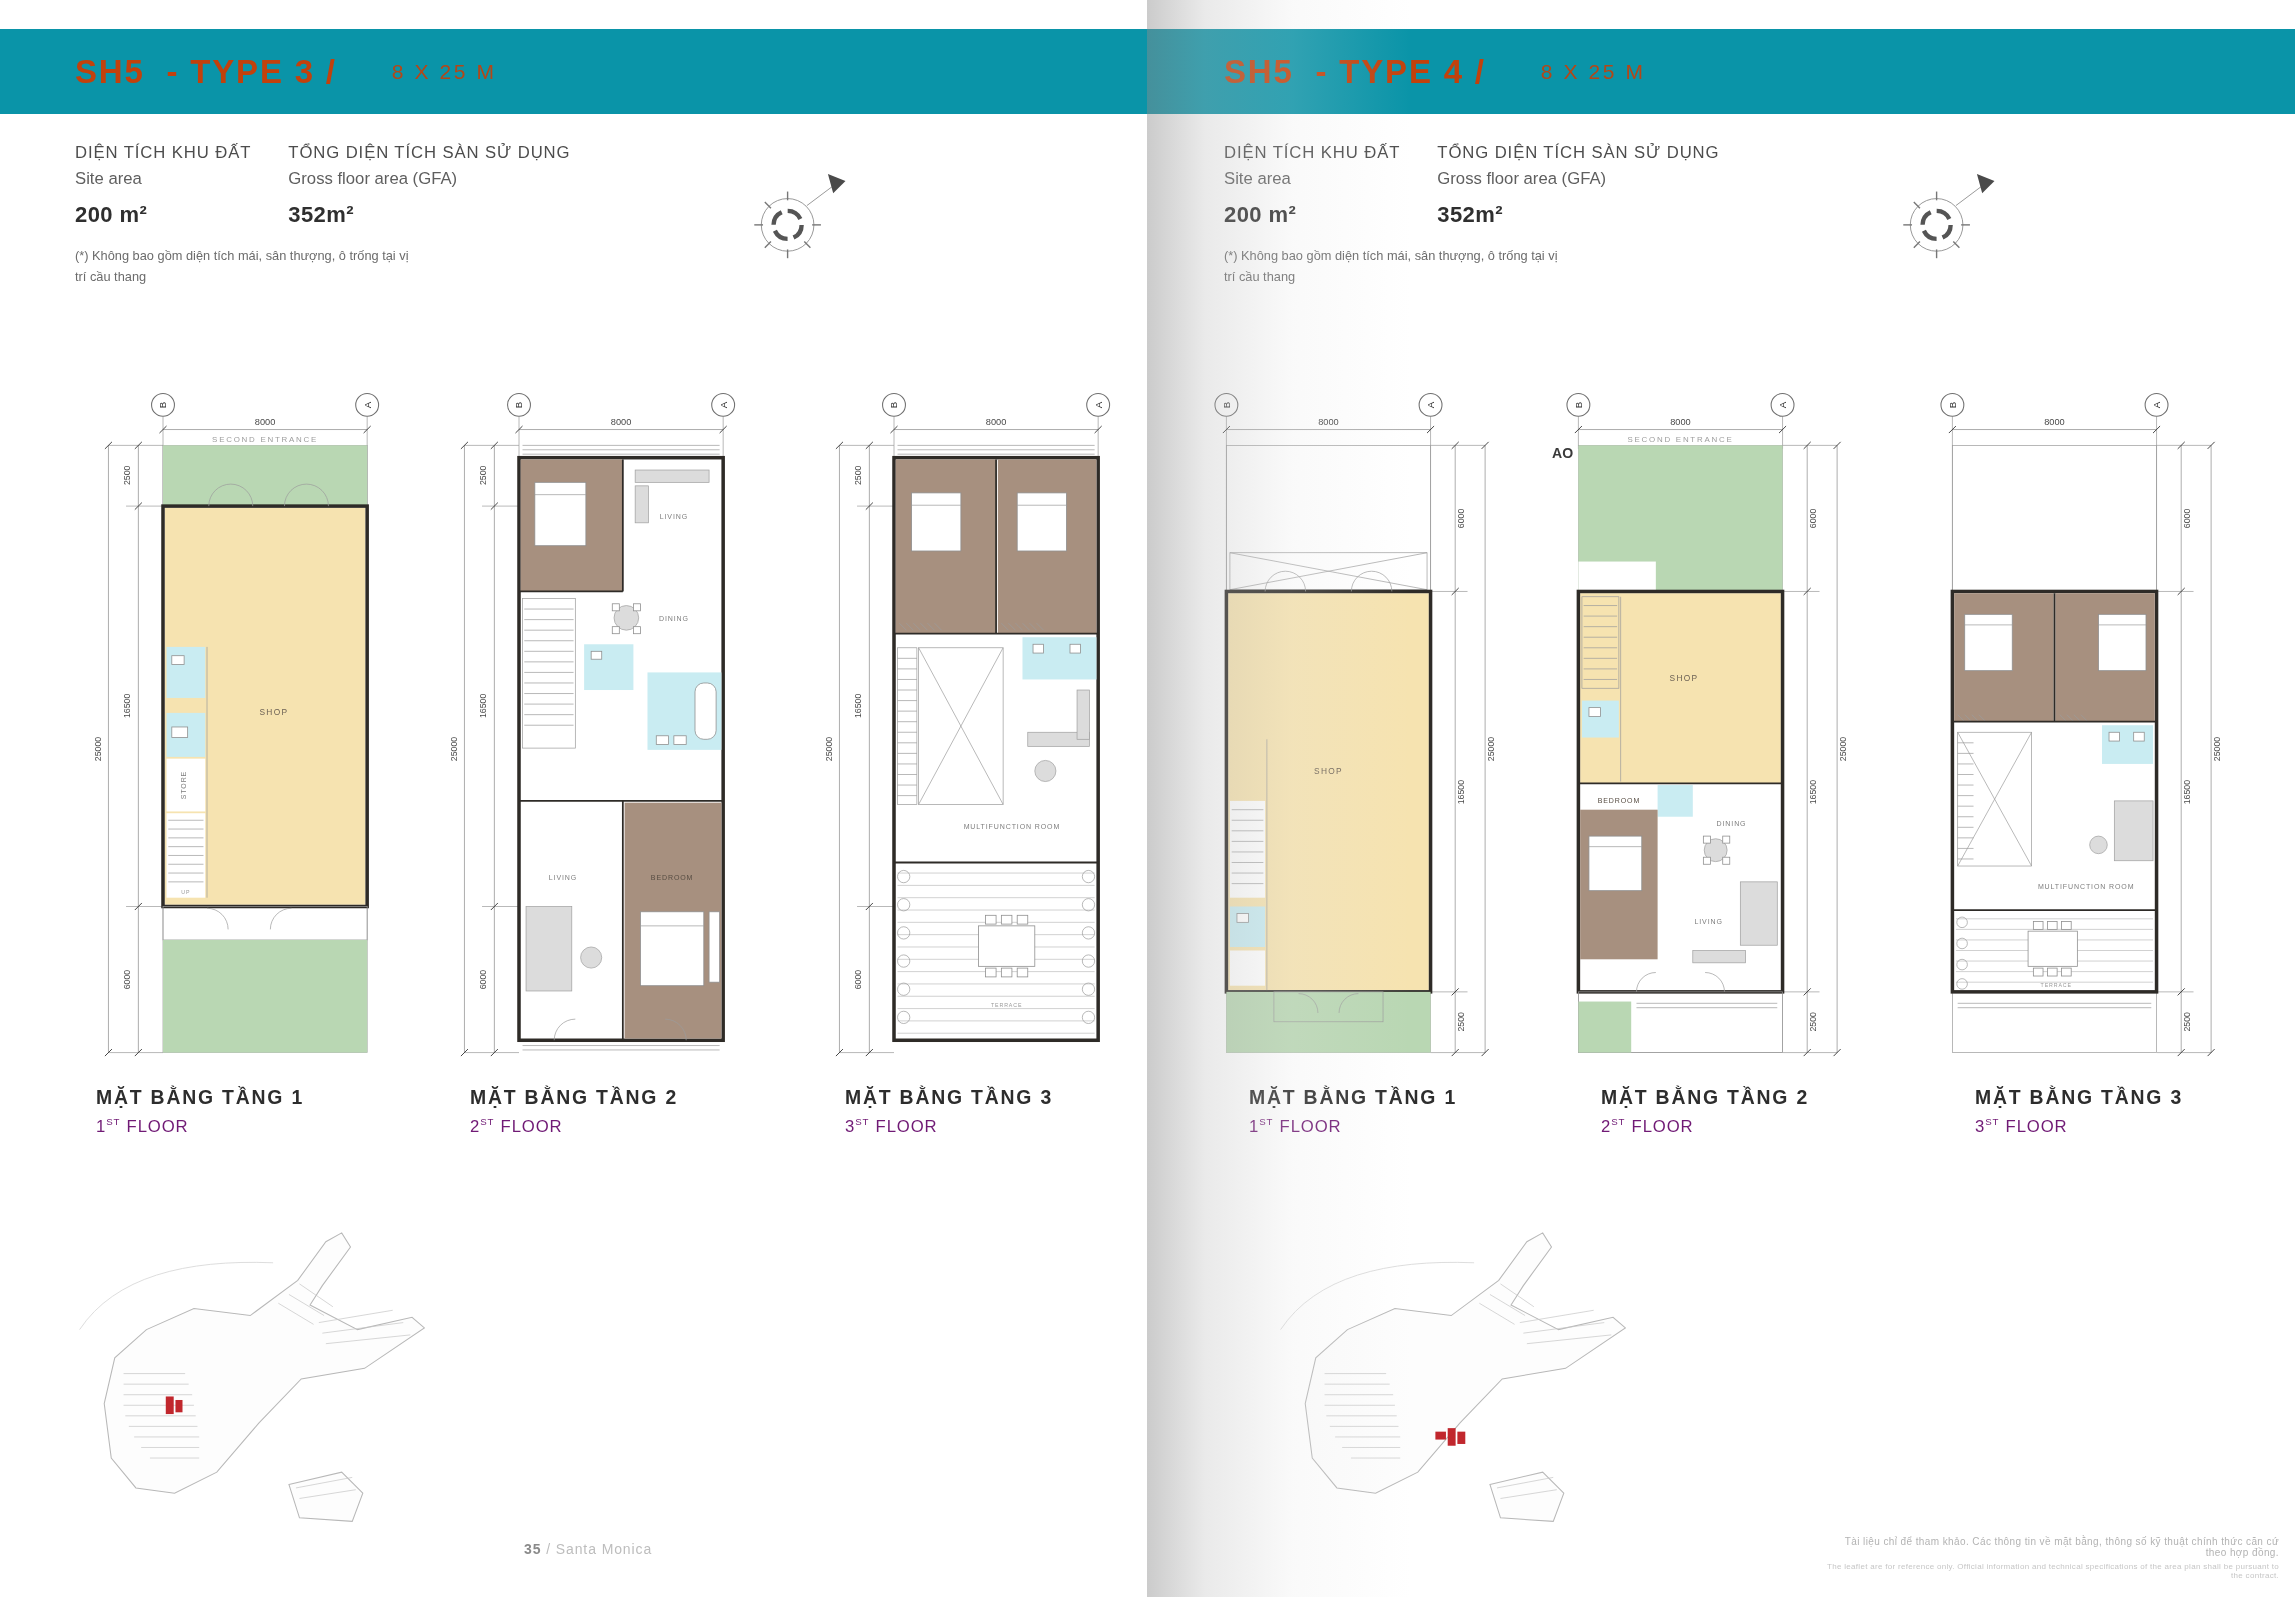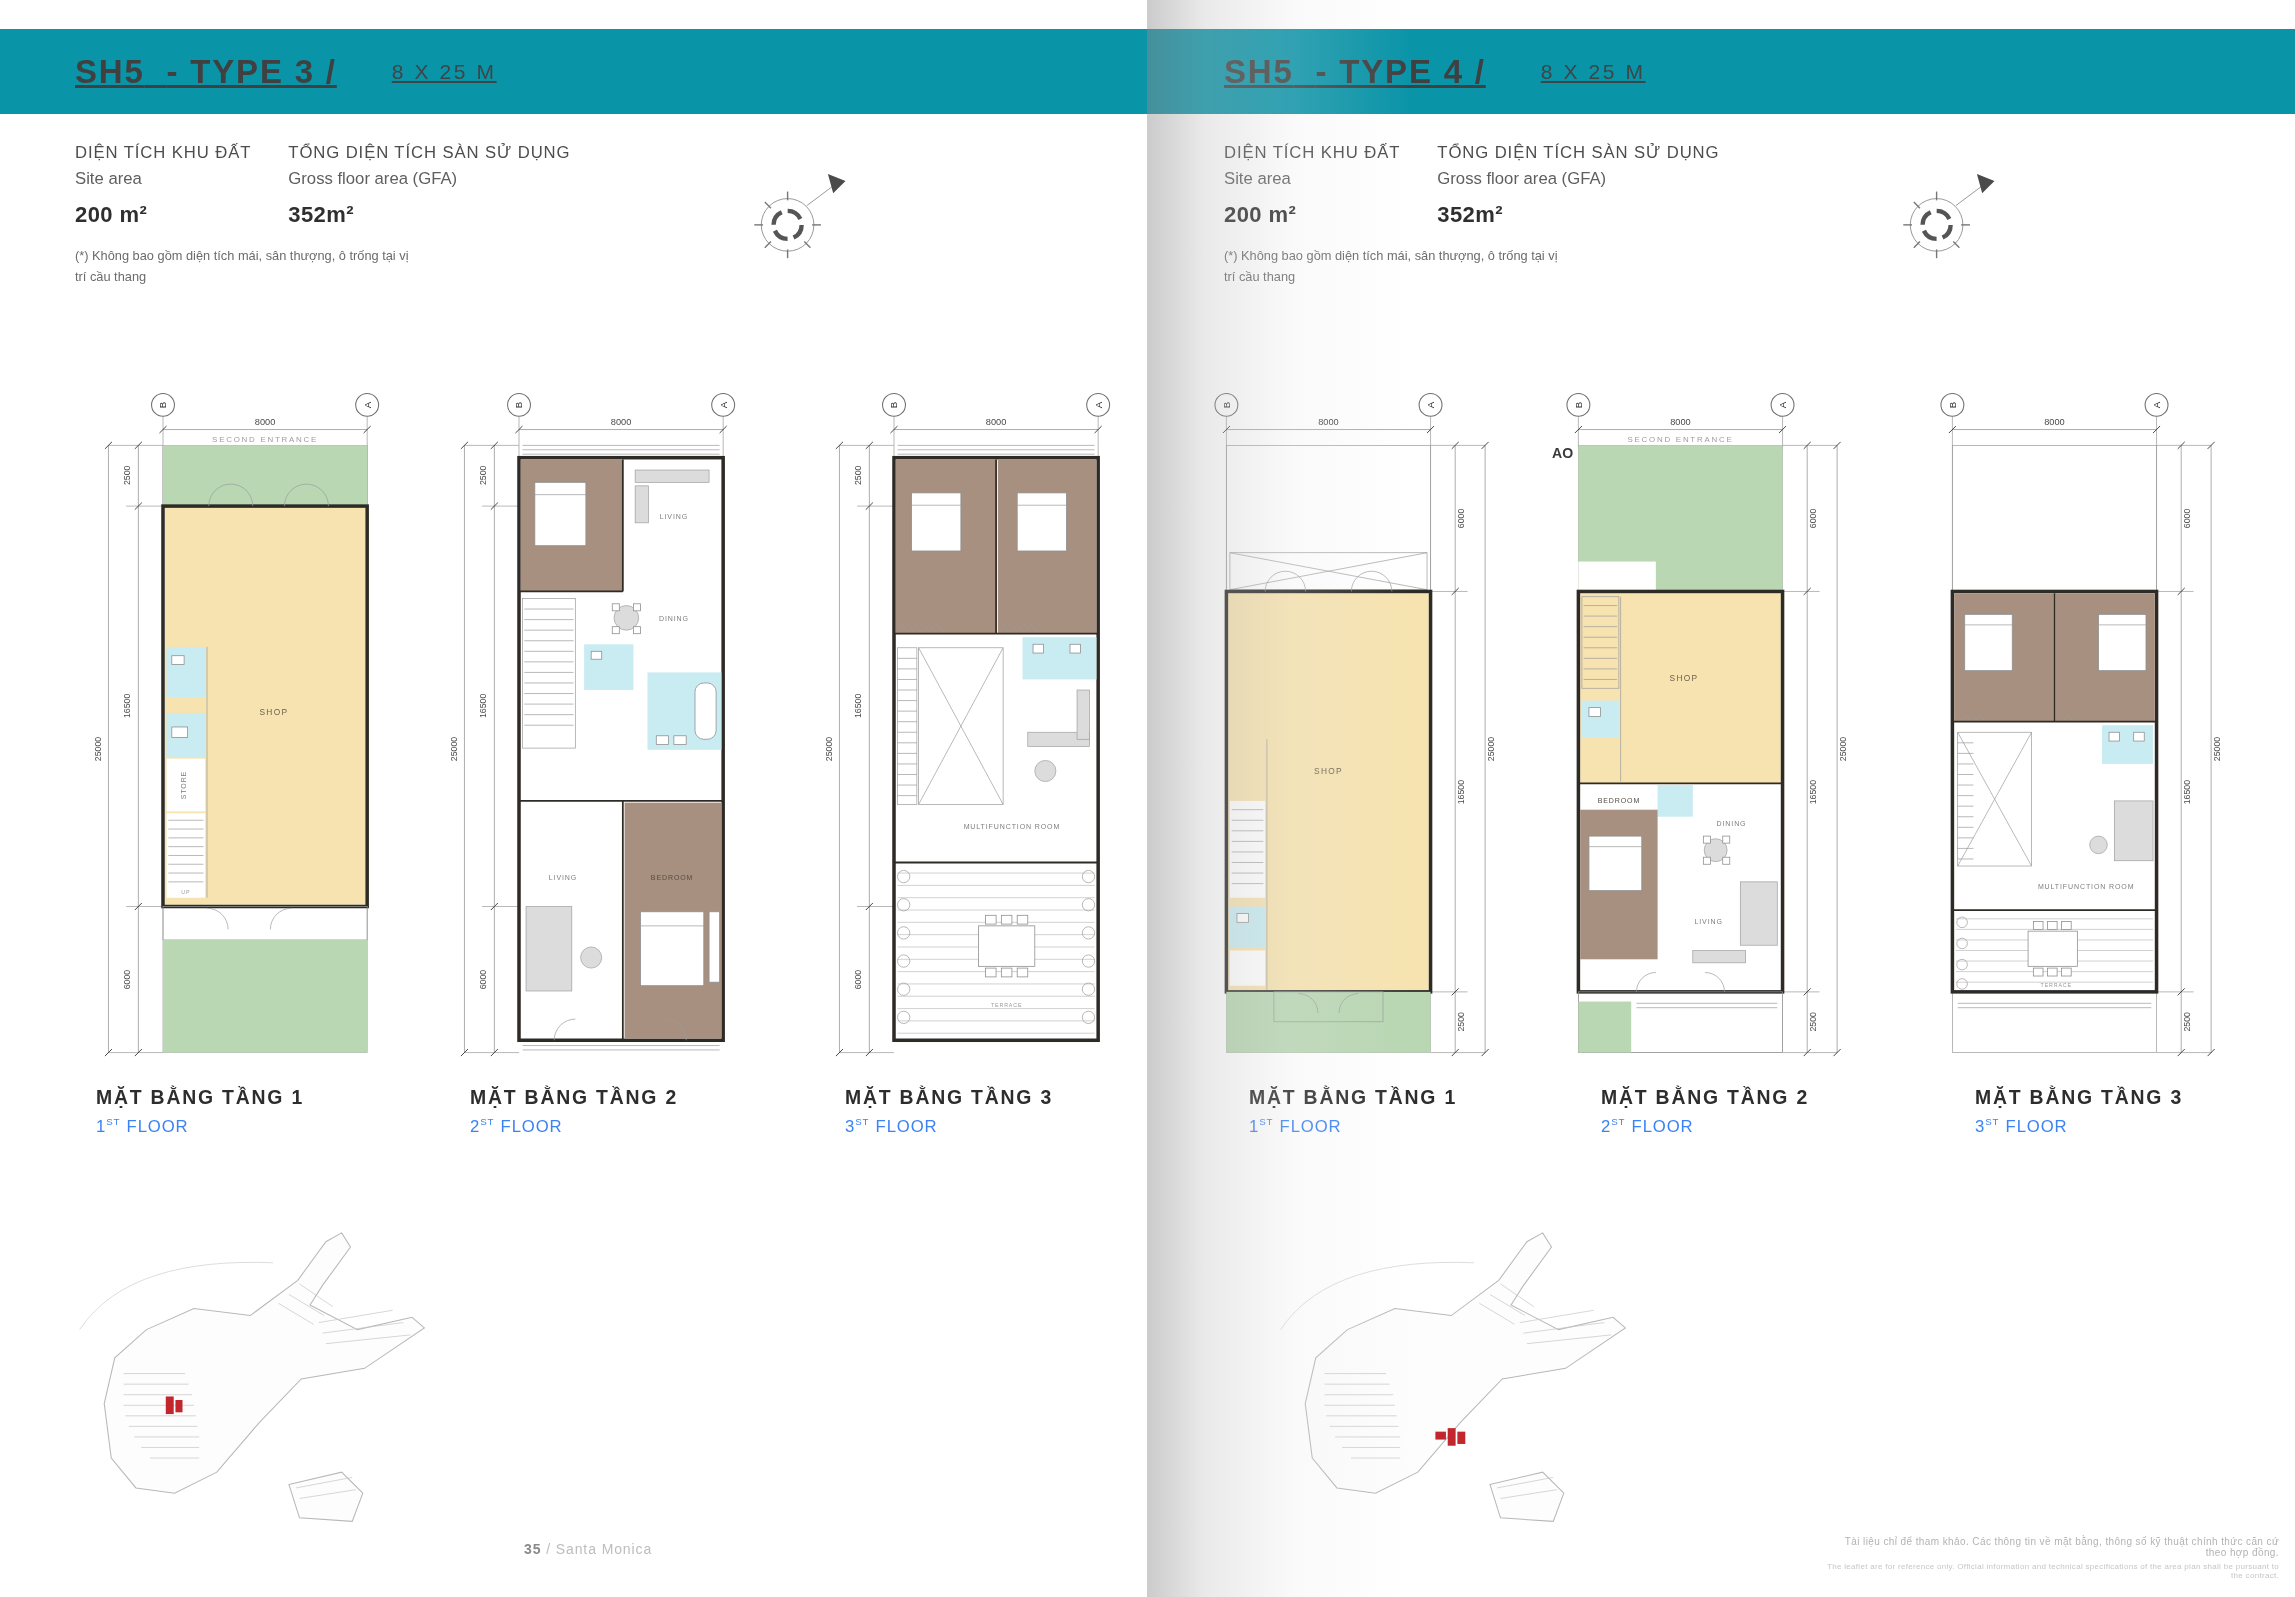--- a/index.html
+++ b/index.html
@@ -4,35 +4,35 @@
 <style>
   html,body{margin:0;padding:0;background:#e8e8e8;}
   .spread{position:relative;width:2295px;height:1597px;background:#ffffff;overflow:hidden;
           font-family:"Liberation Sans","DejaVu Sans",sans-serif;color:#3c3c3c;}
   .banner{position:absolute;left:0;top:29px;width:2295px;height:85px;background:var(--teal,#0a94a8);}
   .page{position:absolute;top:0;height:1597px;}
   .page-left{left:0;width:1147px;}
   .page-right{left:1147px;width:1148px;}
   .fold-shadow{position:absolute;left:1147px;top:0;width:264px;height:1597px;z-index:40;pointer-events:none;
      background:linear-gradient(90deg,rgba(140,140,140,.45) 0%,rgba(185,185,185,.30) 22%,rgba(225,225,225,.18) 55%,rgba(255,255,255,0) 100%);}
-  .title{position:absolute;top:29px;height:85px;display:flex;align-items:center;gap:14px;color:#404040;z-index:5;text-decoration:underline;}
+  .title{position:absolute;top:29px;height:85px;display:flex;align-items:center;gap:14px;color:#c2410c;z-index:5;}
   .t-main{font-size:33px;font-weight:bold;letter-spacing:1.8px;}
   .t-size{font-size:21px;font-weight:300;letter-spacing:2.6px;opacity:.92;margin-left:41px;}
   .info{position:absolute;top:140px;display:flex;gap:37px;}
   .info .col{display:flex;flex-direction:column;}
   .lbl-vi{font-size:16.7px;letter-spacing:0.9px;color:#4d4d4d;line-height:26.4px;}
   .lbl-en{font-size:16.7px;color:#5f5f5f;line-height:26.4px;}
   .val{font-size:22px;font-weight:bold;color:#2f2f2f;margin-top:8.8px;letter-spacing:0.4px;}
   .footnote{position:absolute;font-size:12.8px;color:#6b6b6b;line-height:21px;}
   .compass{position:absolute;width:114px;height:114px;}
   .plan{position:absolute;width:308px;}
   .plan-svg{display:block;width:308px;height:687px;}
   .plan-label{margin-top:12.3px;}
   .plan-name-vi{font-size:19.4px;font-weight:bold;letter-spacing:1.8px;color:#2d2d2d;}
-  .plan-name-en{font-size:16.7px;color:#3b82f6;margin-top:7px;letter-spacing:0.9px;}
+  .plan-name-en{font-size:16.7px;color:#701a75;margin-top:7px;letter-spacing:0.9px;}
   .plan-name-en sup{font-size:9.7px;}
   .plan-name-en .fw{margin-left:6.2px;}
   .sitemap{position:absolute;width:387px;height:308px;}
   .page-footer{position:absolute;font-size:14px;letter-spacing:0.9px;}
   .pf-num{color:#8a8a8a;font-weight:bold;}
   .pf-rest{color:#bdbdbd;margin-top:19px;}
   .fineprint{position:absolute;text-align:right;}
   .fp-vi{font-size:10px;color:#b3b3b3;letter-spacing:0.4px;}
   .fp-en{font-size:8px;color:#c6c6c6;margin-top:4.4px;letter-spacing:0.3px;}
   

